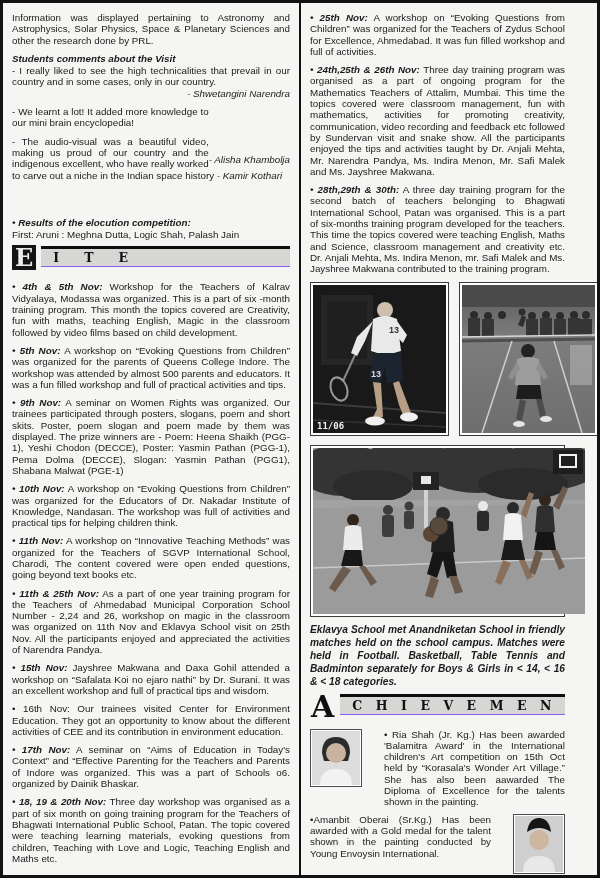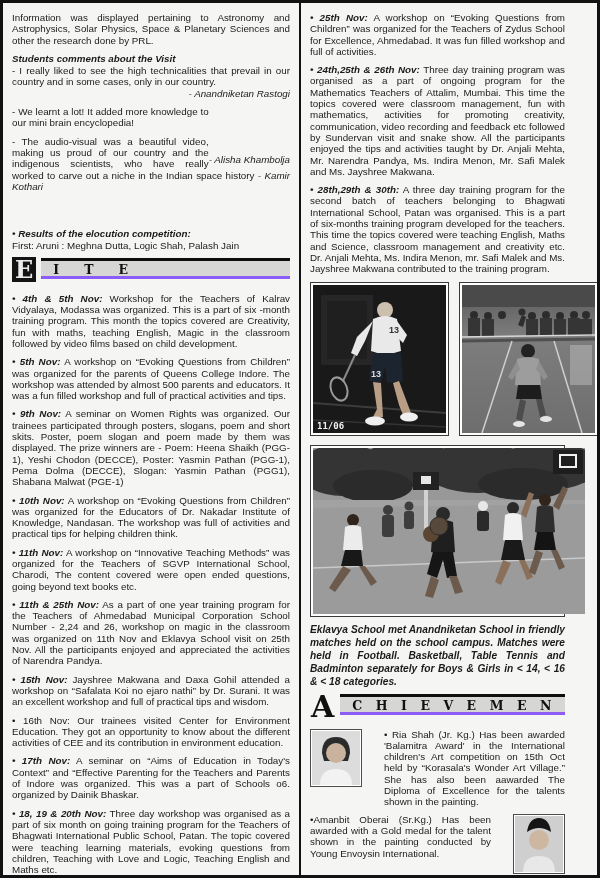--- a/index.html
+++ b/index.html
@@ -20,21 +20,21 @@
   .author-float{float:right;font-style:italic;margin-top:48px;}
   .author-inline{font-style:italic;}
   .results-title{font-weight:bold;font-style:italic;margin-bottom:1px;margin-top:36px;}
   .results-line{margin-bottom:1px;}
 
   .sec-header{display:flex;align-items:flex-start;margin:5px 0 9px 0;height:27px;}
   .dropcap{font-family:"DejaVu Serif",serif;font-weight:bold;font-size:24px;line-height:25px;
     padding:0 3px;background:#141414;color:#ececec;}
   .dropcap.light{background:transparent;color:#101010;font-size:30px;line-height:27px;padding:0 1px;}
   .bar{flex:1;margin-left:5px;margin-top:1px;height:21px;box-sizing:border-box;
-    background:#d6d6d4;border-top:3px solid #0e0e0e;border-bottom:3px solid #8b5cf6;
+    background:#d6d6d4;border-top:3px solid #0e0e0e;border-bottom:1px solid #8b5cf6;
     font-family:"DejaVu Serif",serif;font-weight:bold;font-size:12.5px;color:#111;
     padding:1px 0 0 12px;overflow:hidden;white-space:nowrap;}
   .bar.ls-wide{letter-spacing:25px;}
   .bar.ls-med{letter-spacing:13.5px;}
 
   .photo-pair{display:flex;gap:10px;margin:1px 0 9px 0;}
   .photo-frame{border:1px solid #3a3a3a;background:#fff;padding:2px;box-sizing:border-box;}
   .photo-frame svg{display:block;}
   .photo-wide{margin:0 0 6px 0;}
   .caption{font-style:italic;font-weight:bold;font-size:10.2px;line-height:13px;margin-bottom:4px;}
@@ -49,30 +49,30 @@
 
 <div class="page">
 
   <div class="col col-left">
     <p>Information was displayed pertaining to Astronomy and Astrophysics, Solar Physics, Space &amp; Planetary Sciences and other the research done by PRL.</p>
 
     <p class="comments-title">Students comments about the Visit</p>
 
     <p>
       <span>- I really liked to see the high technicalities that prevail in our country and in some cases, only in our country.</span>
-      <span class="author-right">- Anandniketan Rastogi</span>
+      <span class="author-right">- Shwetangini Narendra</span>
     </p>
 
     <p>
       <span class="author-float">- Alisha Khambolja</span>
       <span>- We learnt a lot! It added more knowledge to our mini brain encyclopedia!</span>
     </p>
 
     <p>
-      <span>- The audio-visual was a beautiful video, making us proud of our country and the indigenous scientists, who have really worked to carve out a  niche in the Indian space history</span>
+      <span>- The audio-visual was a beautiful video, making us proud of our country and the indigenous excellent, who have really worked to carve out a  niche in the Indian space history</span>
       <span class="author-inline">- Kamir Kothari</span>
     </p>
 
     <p class="results-title">• Results of the elocution competition:</p>
     <p class="results-line">First: Aruni : Meghna Dutta, Logic Shah, Palash Jain</p>
 
     <div class="sec-header">
       <span class="dropcap">E</span>
       <span class="bar ls-wide">ITE</span>
     </div>

